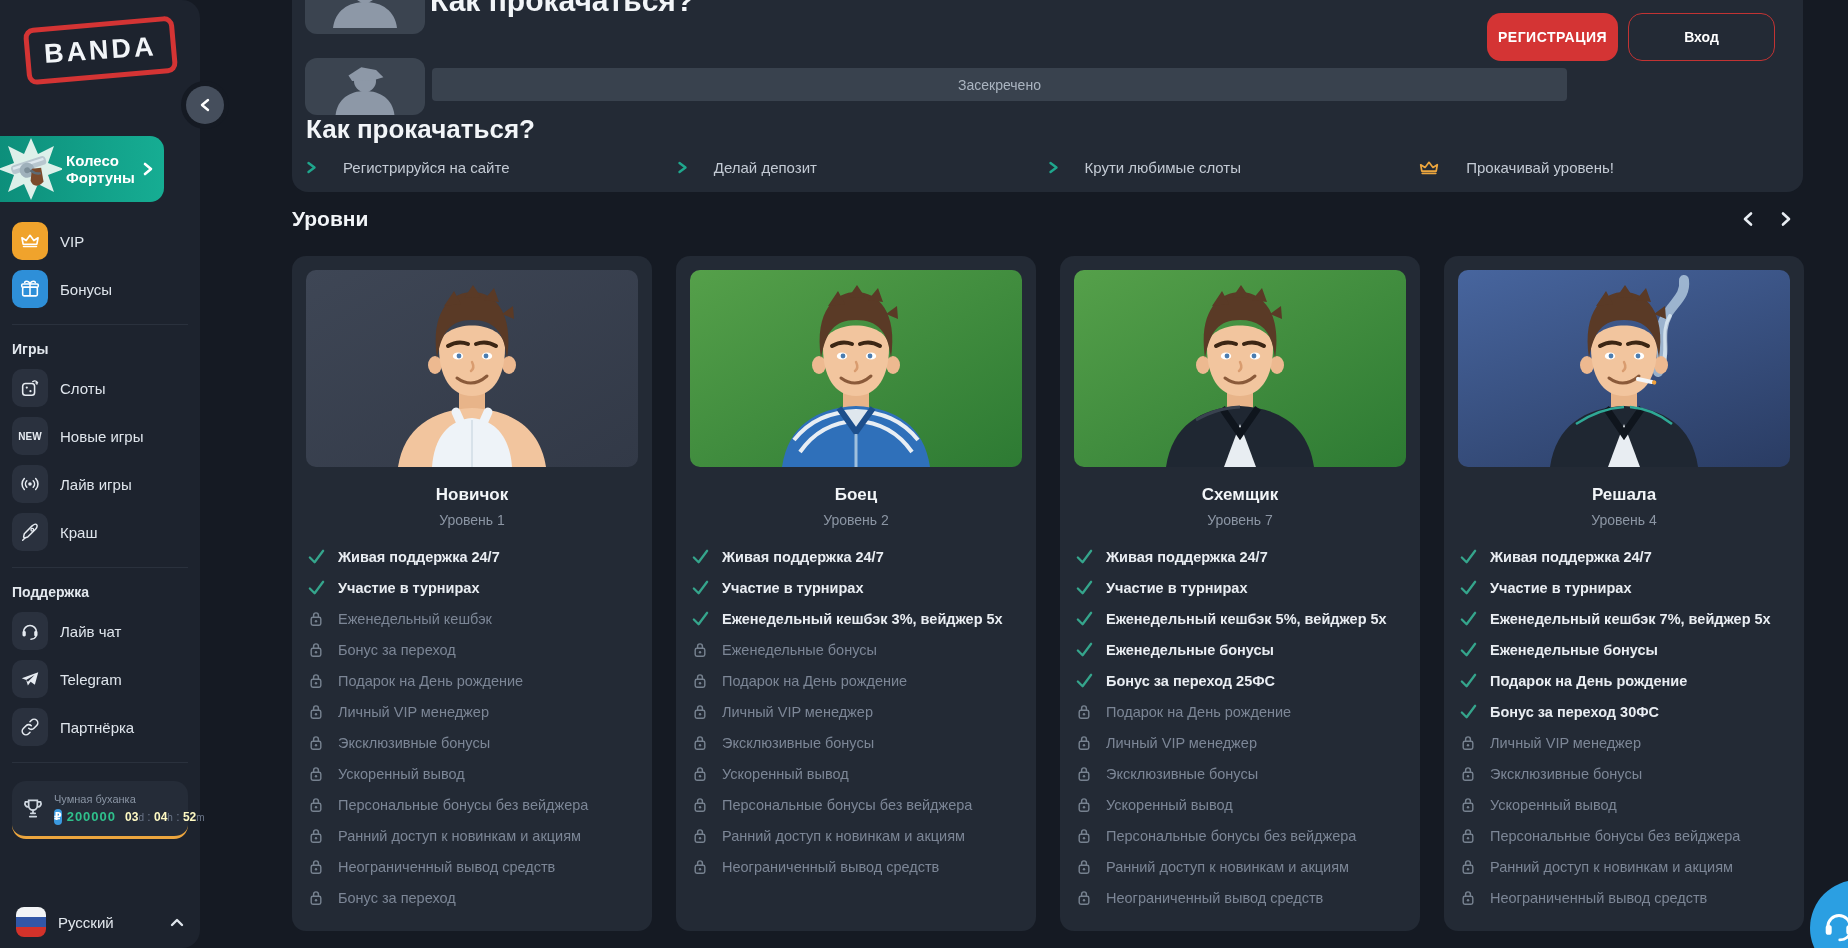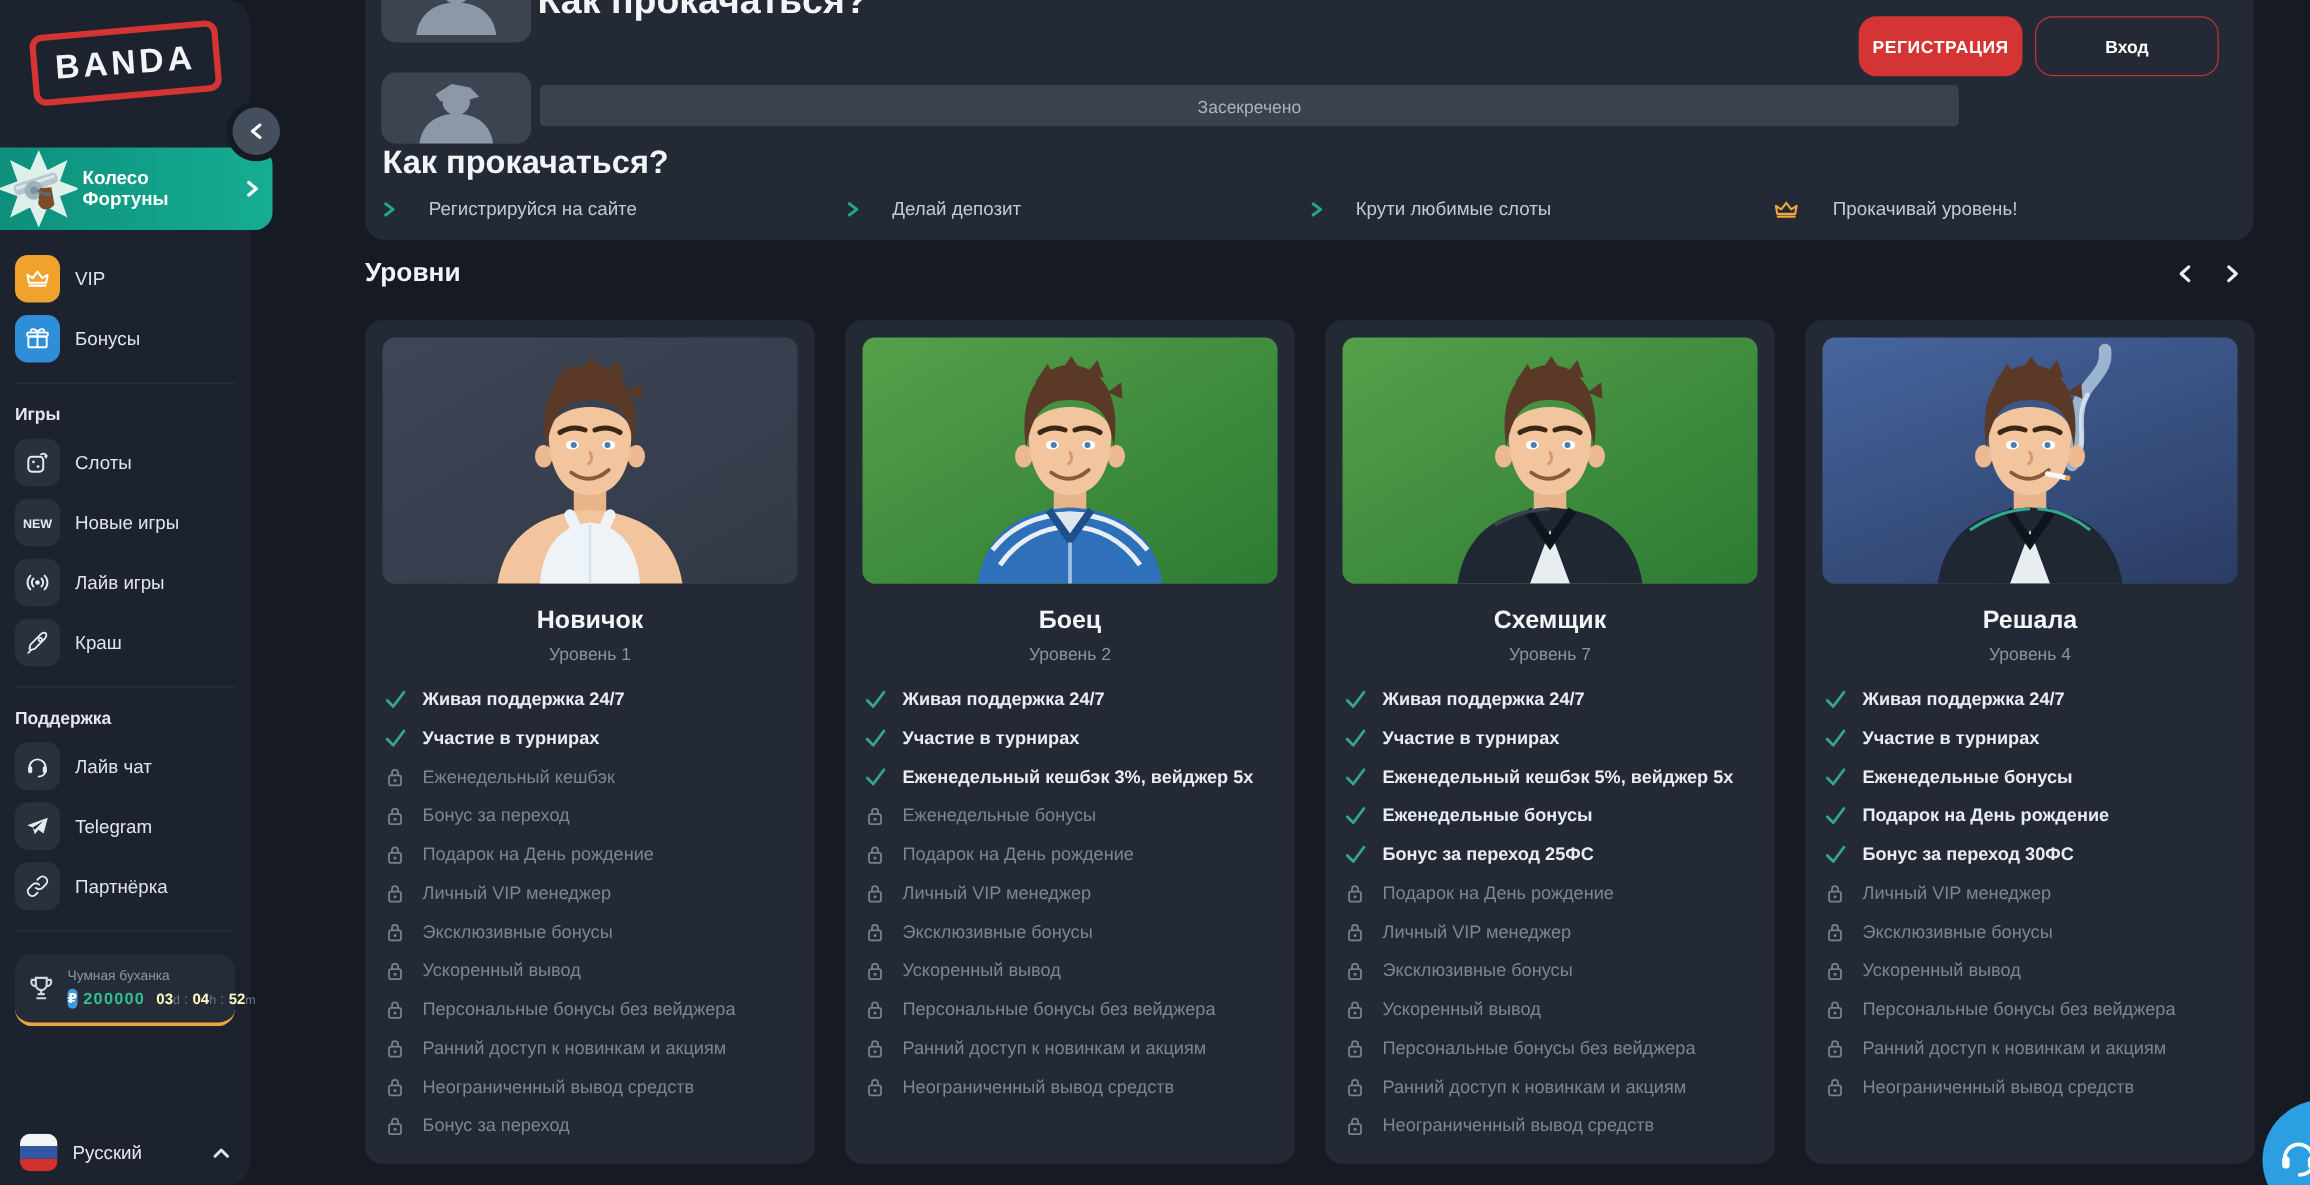--- a/index.html
+++ b/index.html
@@ -30,21 +30,21 @@
   .logo-text { font-size:27px; font-weight:800; letter-spacing:3px; color:#f2f5f8; transform:rotate(1deg); }
 
   .collapse-btn {
     position:absolute; left:186px; top:86px; width:38px; height:38px;
     border-radius:50%; background:#454e5c; border:none; cursor:pointer;
     box-shadow:0 0 0 5px #151a23;
     display:flex; align-items:center; justify-content:center; z-index:6;
   }
 
   .wheel-banner {
-    margin-top:26px; height:66px; width:218px;
+    margin-top:44px; height:66px; width:164px;
     background:linear-gradient(90deg,#0d8f7b,#16ad93);
     border-radius:0 14px 14px 0;
     display:flex; align-items:center; cursor:pointer; overflow:hidden;
   }
   .wheel-art { width:62px; height:66px; flex:0 0 62px; position:relative; }
   .wheel-text { flex:1; font-weight:800; font-size:15px; line-height:1.15; color:#fff; padding-left:4px; }
   .wheel-chevron { margin-right:10px; }
 
   .nav { padding:20px 12px 0; display:flex; flex-direction:column; flex:1; }
   .nav-item {
@@ -137,21 +137,21 @@
     display:grid; grid-template-columns:repeat(4,360px); gap:24px;
   }
   .card {
     height:675px; background:#232a35; border-radius:14px;
     padding:14px; overflow:hidden;
   }
   .card-img { width:332px; height:197px; border-radius:10px; overflow:hidden; }
   .img-gray  { background:linear-gradient(150deg,#3e4655,#323947); }
   .img-green { background:linear-gradient(150deg,#55a04a,#2d7a33); }
   .img-blue  { background:linear-gradient(160deg,#47659e,#2a3c63); }
-  .card-title { margin-top:18px; text-align:center; font-size:20px; font-weight:800; color:#f2f5f8; }
+  .card-title { margin-top:18px; text-align:center; font-size:17px; font-weight:800; color:#f2f5f8; }
   .card-level { margin-top:7px; text-align:center; font-size:14px; color:#8b95a3; }
   .features { margin-top:13px; }
   .feature { display:flex; align-items:center; gap:12px; height:31px; font-size:14.5px; }
   .feature .f-icon { width:20px; display:flex; justify-content:center; flex:0 0 20px; }
   .feature.unlocked .f-label { color:#e9edf2; font-weight:700; }
   .feature.locked .f-label { color:#7c8696; }
 
   
   .chat-bubble {
     position:absolute; right:-58px; bottom:-28px; width:96px; height:96px;
@@ -884,20 +884,29 @@
 
     <span class="f-label">Участие в турнирах</span>
   </div>
         <div class="feature unlocked">
     <span class="f-icon icon-check">
       <svg width="19" height="19" viewBox="0 0 20 20">
               <path d="M3,11 l5,5 9,-12" stroke="#35a58c" stroke-width="2.4" fill="none" stroke-linecap="round" stroke-linejoin="round"></path>
             </svg>
     </span>
 
+    <span class="f-label">Еженедельный кешбэк 7%, вейджер 5x</span>
+  </div>
+        <div class="feature unlocked">
+    <span class="f-icon icon-check">
+      <svg width="19" height="19" viewBox="0 0 20 20">
+              <path d="M3,11 l5,5 9,-12" stroke="#35a58c" stroke-width="2.4" fill="none" stroke-linecap="round" stroke-linejoin="round"></path>
+            </svg>
+    </span>
+
     <span class="f-label">Еженедельные бонусы</span>
   </div>
         <div class="feature unlocked">
     <span class="f-icon icon-check">
       <svg width="19" height="19" viewBox="0 0 20 20">
               <path d="M3,11 l5,5 9,-12" stroke="#35a58c" stroke-width="2.4" fill="none" stroke-linecap="round" stroke-linejoin="round"></path>
             </svg>
     </span>
 
     <span class="f-label">Подарок на День рождение</span>

